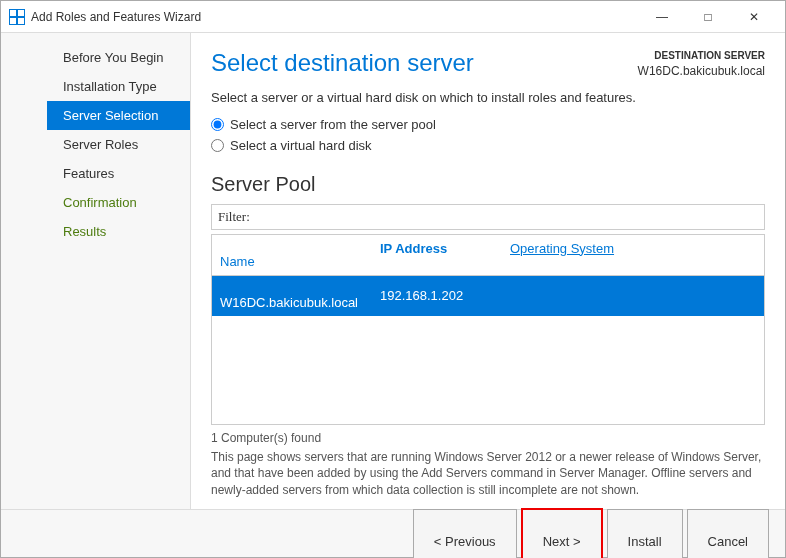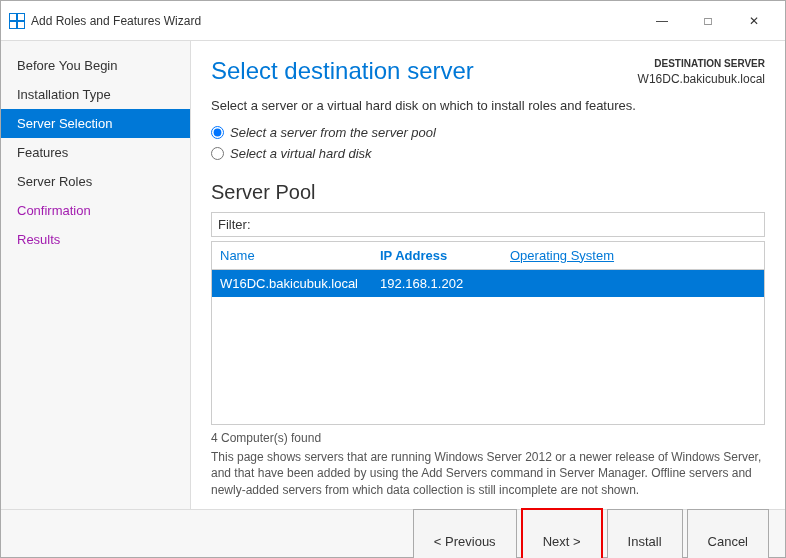--- a/index.html
+++ b/index.html
@@ -20,21 +20,21 @@
       flex-direction: column;
       border: 1px solid #aaa;
     }
 
     .title-bar {
       background: #fff;
       display: flex;
       align-items: center;
       padding: 3px 8px;
       border-bottom: 1px solid #ddd;
-      height: 40px;
+      height: 32px;
       flex-shrink: 0;
     }
 
     .title-bar-icon {
       width: 16px;
       height: 16px;
       margin-right: 6px;
       background: #0078d7;
       display: flex;
       align-items: center;
@@ -73,36 +73,37 @@
       flex: 1;
       overflow: hidden;
     }
 
     .sidebar {
       width: 190px;
       background: #f7f7f7;
       border-right: 1px solid #ddd;
       flex-shrink: 0;
       padding-top: 10px;
+      padding-left: 46px;
     }
 
     .sidebar-item {
       padding: 7px 16px;
       cursor: pointer;
       color: #333;
       font-size: 13px;
     }
 
     .sidebar-item.active {
       background: #0078d7;
       color: #fff;
     }
 
     .sidebar-item.disabled {
-      color: #a21caf;
+      color: #4d7c0f;
       cursor: default;
     }
 
     .main-content {
       flex: 1;
       padding: 0;
       display: flex;
       flex-direction: column;
       overflow: hidden;
     }
@@ -165,21 +166,20 @@
     }
 
     .radio-item input[type="radio"] {
       margin-right: 6px;
       cursor: pointer;
     }
 
     .radio-label {
       color: #333;
       font-size: 13px;
-      font-style: italic;
     }
 
     .server-pool-section {
       flex: 1;
       display: flex;
       flex-direction: column;
       overflow: hidden;
     }
 
     .section-title {
@@ -196,20 +196,21 @@
       border: 1px solid #ccc;
       background: #fff;
       padding: 4px 6px;
     }
 
     .filter-label {
       font-size: 13px;
       color: #333;
       margin-right: 8px;
       white-space: nowrap;
+      font-family: Liberation Serif, serif;
     }
 
     .filter-input {
       flex: 1;
       border: none;
       outline: none;
       font-size: 13px;
       background: transparent;
     }
 
@@ -229,20 +230,21 @@
       padding: 4px 0;
     }
 
     .col-name {
       width: 160px;
       padding: 2px 8px;
       font-size: 13px;
       color: #0078d7;
       font-weight: normal;
       cursor: pointer;
+      margin-top: 13px;
     }
 
     .col-ip {
       width: 130px;
       padding: 2px 8px;
       font-size: 13px;
       color: #0078d7;
       font-weight: bold;
       cursor: pointer;
     }
@@ -349,22 +351,22 @@
       <button class="title-bar-btn close">✕</button>
     </div>
   </div>
 
   <div class="content-area">
 
     <div class="sidebar">
       <div class="sidebar-item">Before You Begin</div>
       <div class="sidebar-item">Installation Type</div>
       <div class="sidebar-item active">Server Selection</div>
+      <div class="sidebar-item">Server Roles</div>
       <div class="sidebar-item">Features</div>
-      <div class="sidebar-item">Server Roles</div>
       <div class="sidebar-item disabled">Confirmation</div>
       <div class="sidebar-item disabled">Results</div>
     </div>
 
     <div class="main-content">
       <div class="main-header">
         <h1 class="page-title">Select destination server</h1>
         <div class="destination-info">
           <div class="destination-label">DESTINATION SERVER</div>
           <div class="destination-server">W16DC.bakicubuk.local</div>
@@ -400,21 +402,21 @@
               <div class="col-os">Operating System</div>
             </div>
             <div class="table-body">
               <div class="table-row selected">
                 <div class="col-name">W16DC.bakicubuk.local</div>
                 <div class="col-ip">192.168.1.202</div>
               </div>
             </div>
           </div>
 
-          <p class="found-text">4 Computer(s) found</p>
+          <p class="found-text">1 Computer(s) found</p>
           <p class="info-text">This page shows servers that are running Windows Server 2012 or a newer release of Windows Server, and that have been added by using the Add Servers command in Server Manager. Offline servers and newly-added servers from which data collection is still incomplete are not shown.</p>
         </div>
       </div>
     </div>
   </div>
 
   <div class="footer">
     <button class="btn">&lt; Previous</button>
     <button class="btn primary">Next &gt;</button>
     <button class="btn">Install</button>

